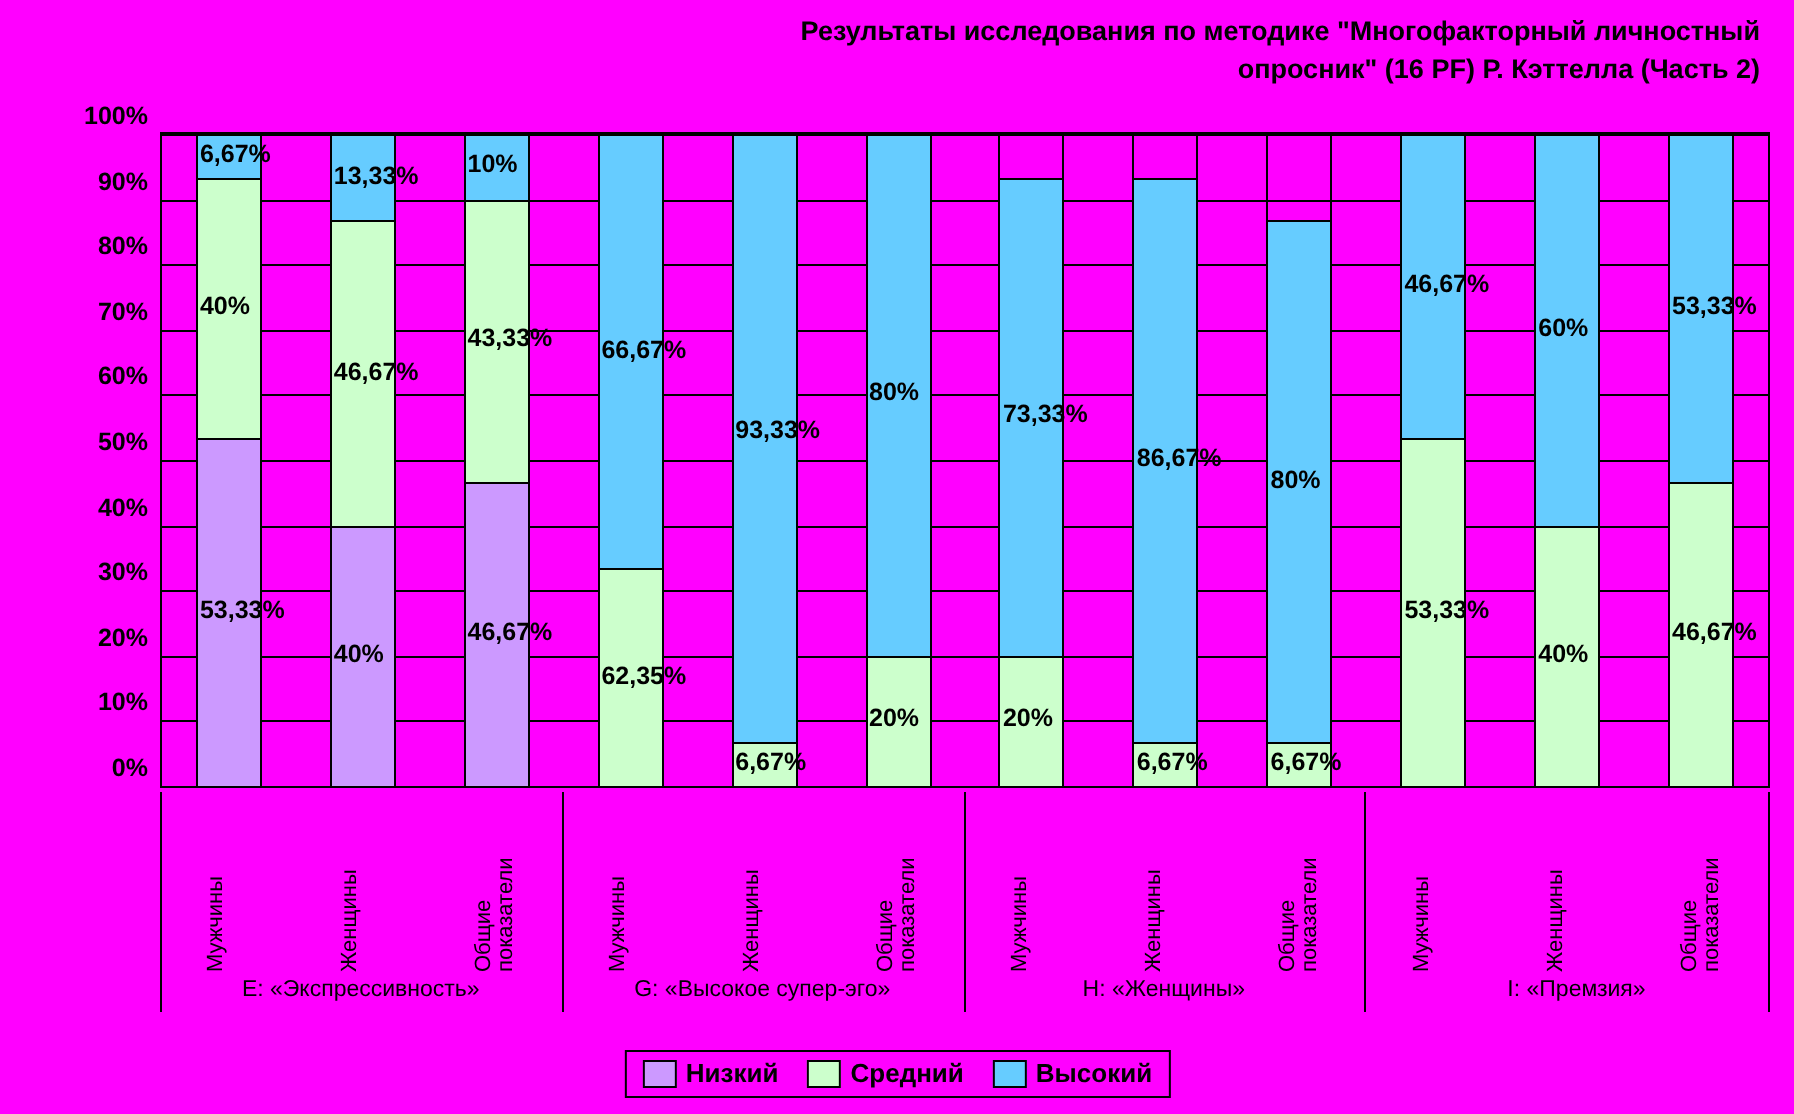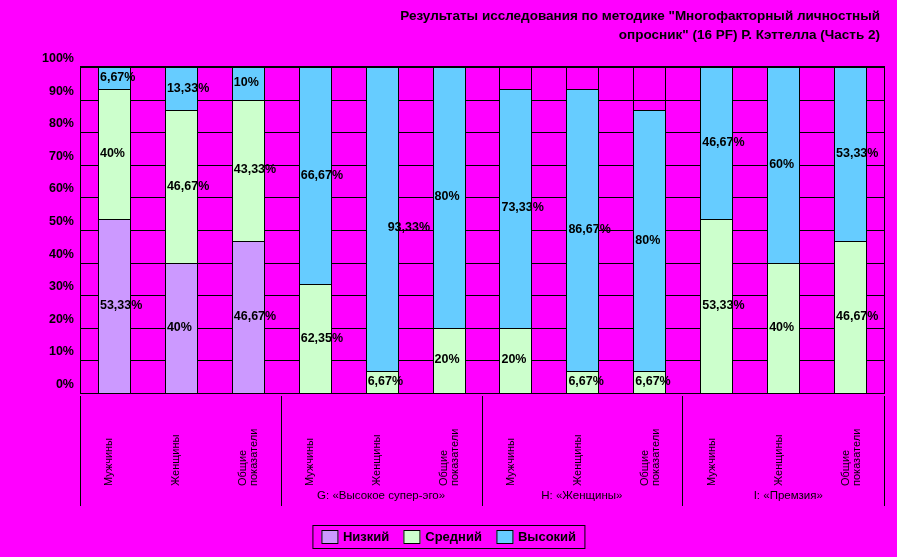--- a/index.html
+++ b/index.html
@@ -189,21 +189,21 @@
       <div class="seg mid seg-top-border" style="height: 108.656px; bottom: 0px; top: auto;"></div>
       <div class="seg high seg-top-border" style="height: 217.344px; bottom: 108.656px; top: auto;"></div>
     </div>
     <div class="dlabel" style="left: 219.708px; top: 263.672px;">62,35%</div>
     <div class="dlabel" style="left: 219.708px; top: 100.672px;">66,67%</div>
     <div class="bar" style="left: 284.625px; width: 33px; height: 326px;">
       <div class="seg mid seg-top-border" style="height: 21.7442px; bottom: 0px; top: auto;"></div>
       <div class="seg high seg-top-border" style="height: 304.256px; bottom: 21.7442px; top: auto;"></div>
     </div>
     <div class="dlabel" style="left: 286.625px; top: 307.128px;">6,67%</div>
-    <div class="dlabel" style="left: 286.625px; top: 153px; padding-left: 20px;">93,33%</div>
+    <div class="dlabel" style="left: 286.625px; top: 141px;">93,33%</div>
     <div class="bar" style="left: 351.542px; width: 33px; height: 326px;">
       <div class="seg mid seg-top-border" style="height: 65.2px; bottom: 0px; top: auto;"></div>
       <div class="seg high seg-top-border" style="height: 260.8px; bottom: 65.2px; top: auto;"></div>
     </div>
     <div class="dlabel" style="left: 353.542px; top: 285.4px;">20%</div>
     <div class="dlabel" style="left: 353.542px; top: 122.4px;">80%</div>
     <div class="bar" style="left: 418.458px; width: 33px; height: 326px;">
       <div class="seg mid seg-top-border" style="height: 65.2px; bottom: 0px; top: auto;"></div>
       <div class="seg high seg-top-border" style="height: 239.056px; bottom: 65.2px; top: auto;"></div>
     </div>
@@ -248,20 +248,21 @@
     <div class="catlabel" style="left: 291.125px; top: 4px; height: 86px; width: 22px;">Женщины</div>
     <div class="catlabel" style="left: 358.042px; top: 4px; height: 86px; width: 22px;">Общие показатели</div>
     <div class="catlabel" style="left: 424.958px; top: 4px; height: 86px; width: 22px;">Мужчины</div>
     <div class="catlabel" style="left: 491.875px; top: 4px; height: 86px; width: 22px;">Женщины</div>
     <div class="catlabel" style="left: 558.792px; top: 4px; height: 86px; width: 22px;">Общие показатели</div>
     <div class="catlabel" style="left: 625.708px; top: 4px; height: 86px; width: 22px;">Мужчины</div>
     <div class="catlabel" style="left: 692.625px; top: 4px; height: 86px; width: 22px;">Женщины</div>
     <div class="catlabel" style="left: 759.542px; top: 4px; height: 86px; width: 22px;">Общие показатели</div>
   </div>
 <div class="grouplabels" id="grouplabels">
+    <div class="grouplabel" style="left: 0px; width: 200.75px; top: 0px;">E: «Экспрессивность»</div>
     <div class="grouplabel" style="left: 200.75px; width: 200.75px; top: 0px;">G: «Высокое супер-эго»</div>
     <div class="grouplabel" style="left: 401.5px; width: 200.75px; top: 0px;">H: «Женщины»</div>
     <div class="grouplabel" style="left: 602.25px; width: 212px; top: 0px;">I: «Премзия»</div>
   </div>
 
 <div class="legend">
   <div class="legend-item">
     <span class="swatch" style="background:#CC99FF"></span>
     <span class="legend-text">Низкий</span>
   </div>

